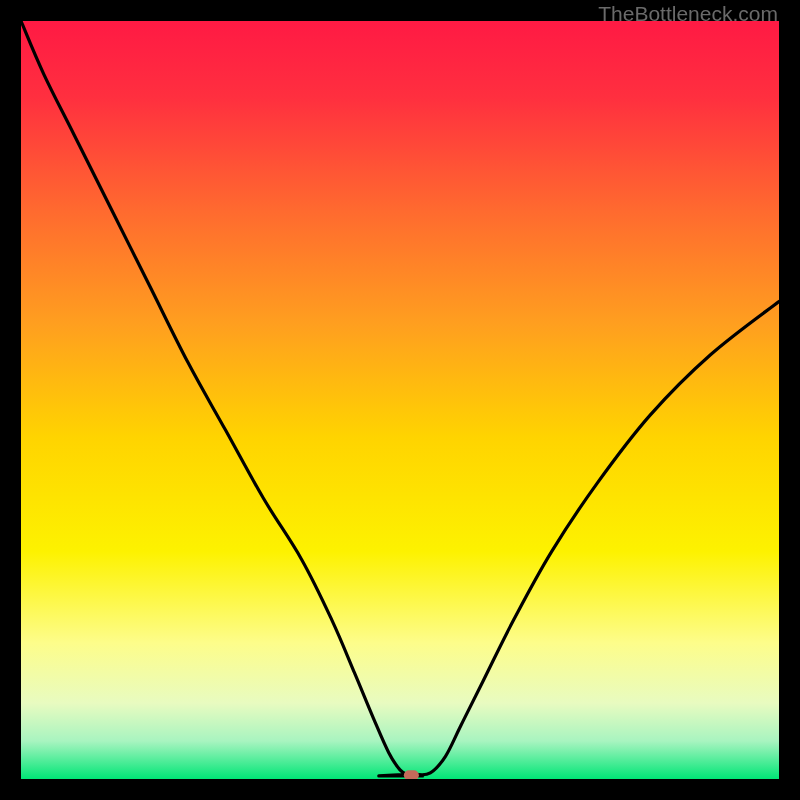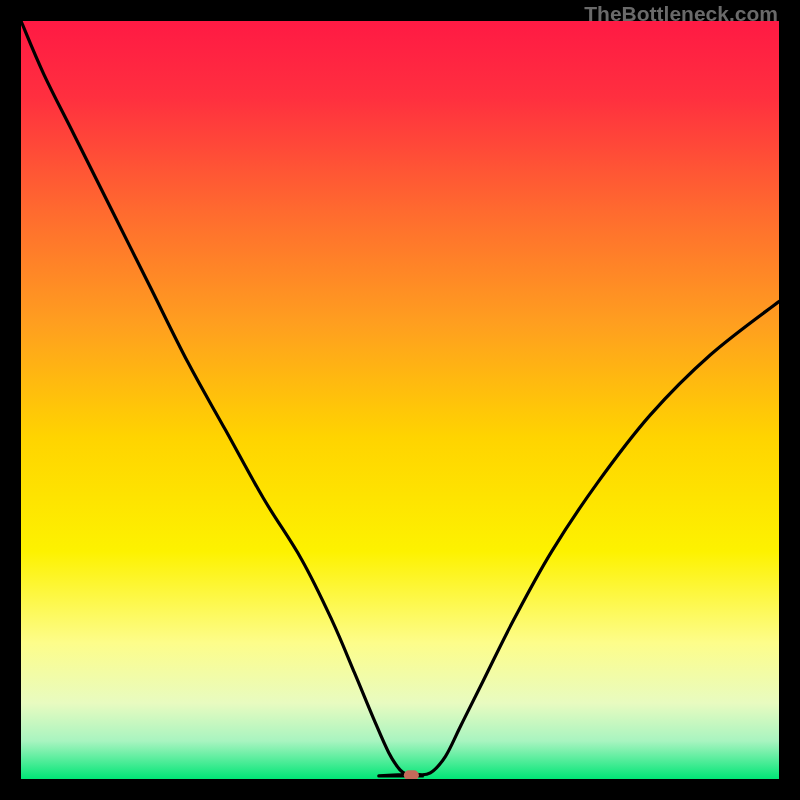--- a/index.html
+++ b/index.html
@@ -26,21 +26,21 @@
     width: 100%;
     height: 100%;
   }
   .watermark {
     position: absolute;
     top: 2px;
     right: 22px;
     font-family: Arial, Helvetica, sans-serif;
     font-size: 21px;
     color: #6a6a6a;
-    font-weight: 700;
+    font-weight: 400;
     letter-spacing: 0px;
   }
   svg.curve-layer {
     position: absolute;
     left: 0;
     top: 0;
     width: 100%;
     height: 100%;
   }
 </style>

